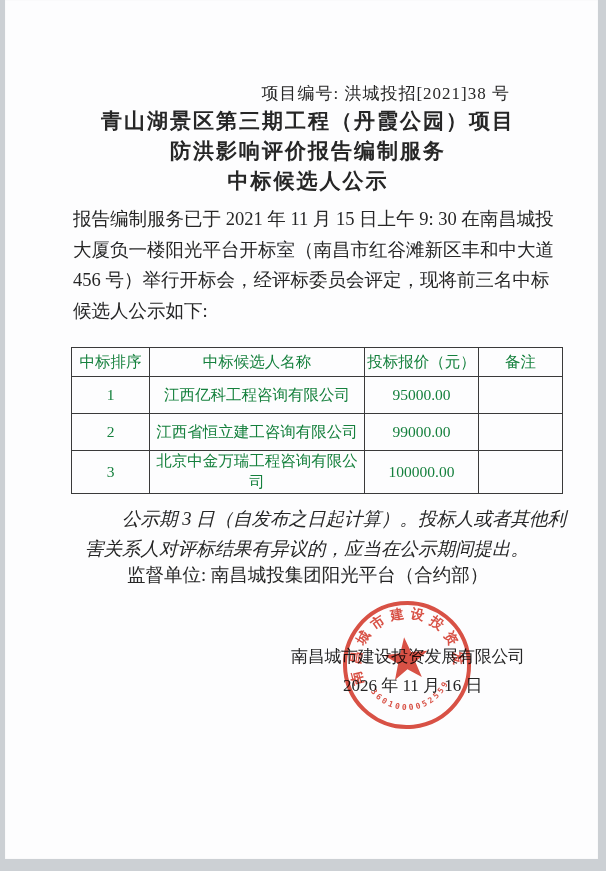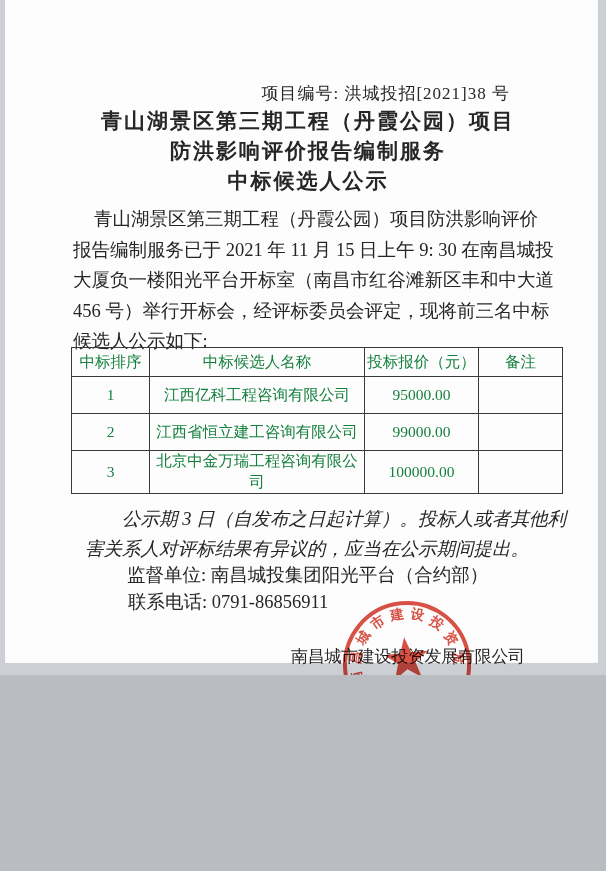--- a/index.html
+++ b/index.html
@@ -2,21 +2,21 @@
 <html><head>
 <meta charset="utf-8">
 <style>
   html,body{margin:0;padding:0;}
   body{
     background:#b9bdc1;
     font-family:"Liberation Serif","DejaVu Serif",serif;
   }
   .stage{
     position:relative;
-    width:606px;height:675px;
+    width:606px;height:871px;
     background:#ccd0d4;
     overflow:hidden;
   }
   .page{
     position:absolute;
     left:5px;top:0;right:8px;bottom:12px;
     background:#fdfdfe;
     box-shadow:inset 0 0 1px rgba(0,0,0,.12);
   }
   .txt{
@@ -101,21 +101,20 @@
 
     <div class="txt project-number">项目编号: 洪城投招[2021]38 号</div>
 
     <div class="txt title-block">
       <div>青山湖景区第三期工程（丹霞公园）项目</div>
       <div>防洪影响评价报告编制服务</div>
       <div>中标候选人公示</div>
     </div>
 
     <div class="txt paragraph">
-      <div class="line indent">青山湖景区第三期工程（丹霞公园）项目防洪影响评价</div>
       <div class="line">报告编制服务已于 2021 年 11 月 15 日上午 9: 30 在南昌城投</div>
       <div class="line">大厦负一楼阳光平台开标室（南昌市红谷滩新区丰和中大道</div>
       <div class="line">456 号）举行开标会，经评标委员会评定，现将前三名中标</div>
       <div class="line">候选人公示如下:</div>
     </div>
 
     <table class="bid-table">
       <tbody>
           <tr class="hdr">
         <th class="col-rank">中标排序</th>
@@ -143,21 +142,20 @@
       </tr>
     </tbody>
       </table>
 
     <div class="txt notice">
       <div class="line indent">公示期 3 日（自发布之日起计算）。投标人或者其他利</div>
       <div class="line">害关系人对评标结果有异议的，应当在公示期间提出。</div>
     </div>
 
     <div class="txt supervisor-line">监督单位: 南昌城投集团阳光平台（合约部）</div>
-    <div class="txt phone-line">联系电话: 0791-86856911</div>
 
     <div class="txt company-line">南昌城市建设投资发展有限公司</div>
     <div class="txt date-line">2026 年 11 月 16 日</div>
 
     <svg class="seal" viewBox="0 0 136 136" xmlns="http://www.w3.org/2000/svg">
       <defs>
         <path id="sealArcTop" d="M 23.05 81.7 A 47 47 0 1 1 112.95 81.7" fill="none"></path>
         <path id="sealArcBottom" d="M 27.2 87 A 45 45 0 0 0 108.8 87" fill="none"></path>
       </defs>
       <circle cx="68" cy="68" r="62" fill="none" stroke="#d5392b" stroke-width="4"></circle>

